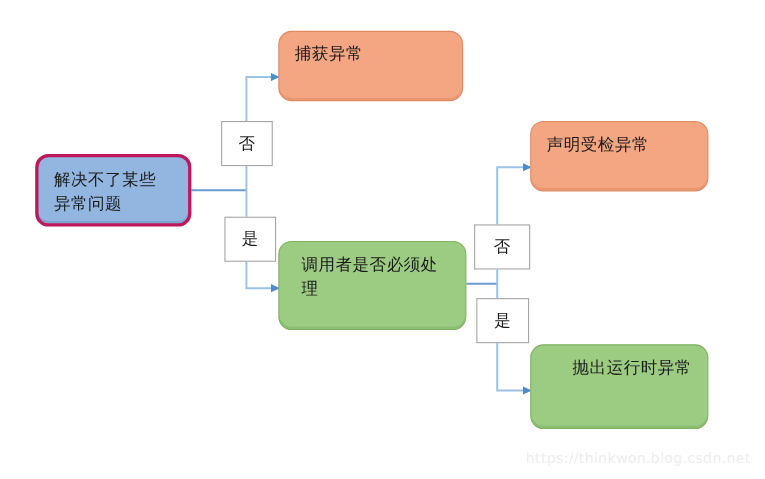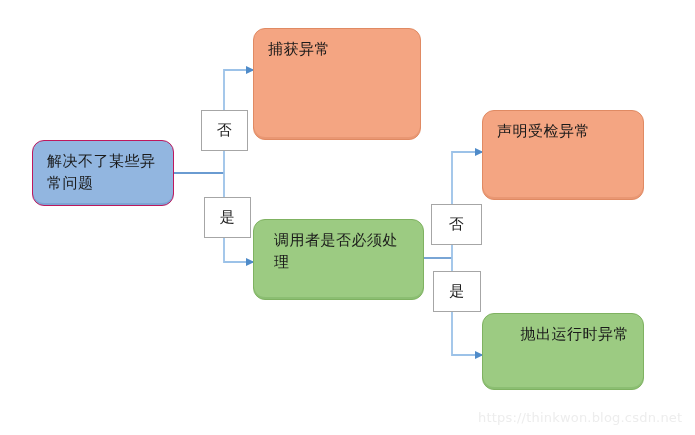--- a/index.html
+++ b/index.html
@@ -30,21 +30,21 @@
     padding: 10px 14px 10px 14px;
     font-size: 15px;
     line-height: 1.45;
     color: #1a1a1a;
     letter-spacing: 0.5px;
     white-space: pre-wrap;
     word-break: break-all;
   }
   .node.blue {
     background: #92b6e0;
-    border: 1px solid #be185d;
+    border: 3px solid #be185d;
     box-shadow: inset 0 -2px 0 rgba(70,120,180,0.28);
   }
   .node.orange {
     background: #f4a582;
     border: 1px solid #e08a63;
     box-shadow: inset 0 -2px 0 rgba(200,110,70,0.25);
   }
   .node.green {
     background: #9ccb82;
     border: 1px solid #7fb261;
@@ -92,25 +92,25 @@
 
     <path d="M424,258 L452,258" fill="none" stroke="#6a9bd1" stroke-width="1.8"></path>
 
     <path d="M452,258 L452,152 L482,152" fill="none" stroke="#9cc2e8" stroke-width="1.8" marker-end="url(#arrow)"></path>
 
     <path d="M452,258 L452,355 L482,355" fill="none" stroke="#9cc2e8" stroke-width="1.8" marker-end="url(#arrow)"></path>
   </svg>
 
   <div class="node blue" style="left:32px; top:140px; width:142px; height:66px;">解决不了某些异常问题</div>
 
-  <div class="node orange" style="left:253px; top:28px; width:168px; height:112px;">捕获异常</div>
+  <div class="node orange" style="left:253px; top:28px; width:168px; height:64px;">捕获异常</div>
 
   <div class="node green" style="left:253px; top:219px; width:171px; height:81px;">调用者是否必须处理</div>
 
-  <div class="node orange" style="left:482px; top:110px; width:162px; height:90px;">声明受检异常</div>
+  <div class="node orange" style="left:482px; top:110px; width:162px; height:64px;">声明受检异常</div>
 
   <div class="node green" style="left:482px; top:313px; width:162px; height:77px;text-align:right;">抛出运行时异常</div>
 
   <div class="label-box" style="left:201px; top:110px; width:47px; height:41px;">否</div>
 
   <div class="label-box" style="left:204px; top:197px; width:47px; height:41px;">是</div>
 
   <div class="label-box" style="left:431px; top:204px; width:51px; height:41px;">否</div>
 
   <div class="label-box" style="left:433px; top:271px; width:48px; height:41px;">是</div>

